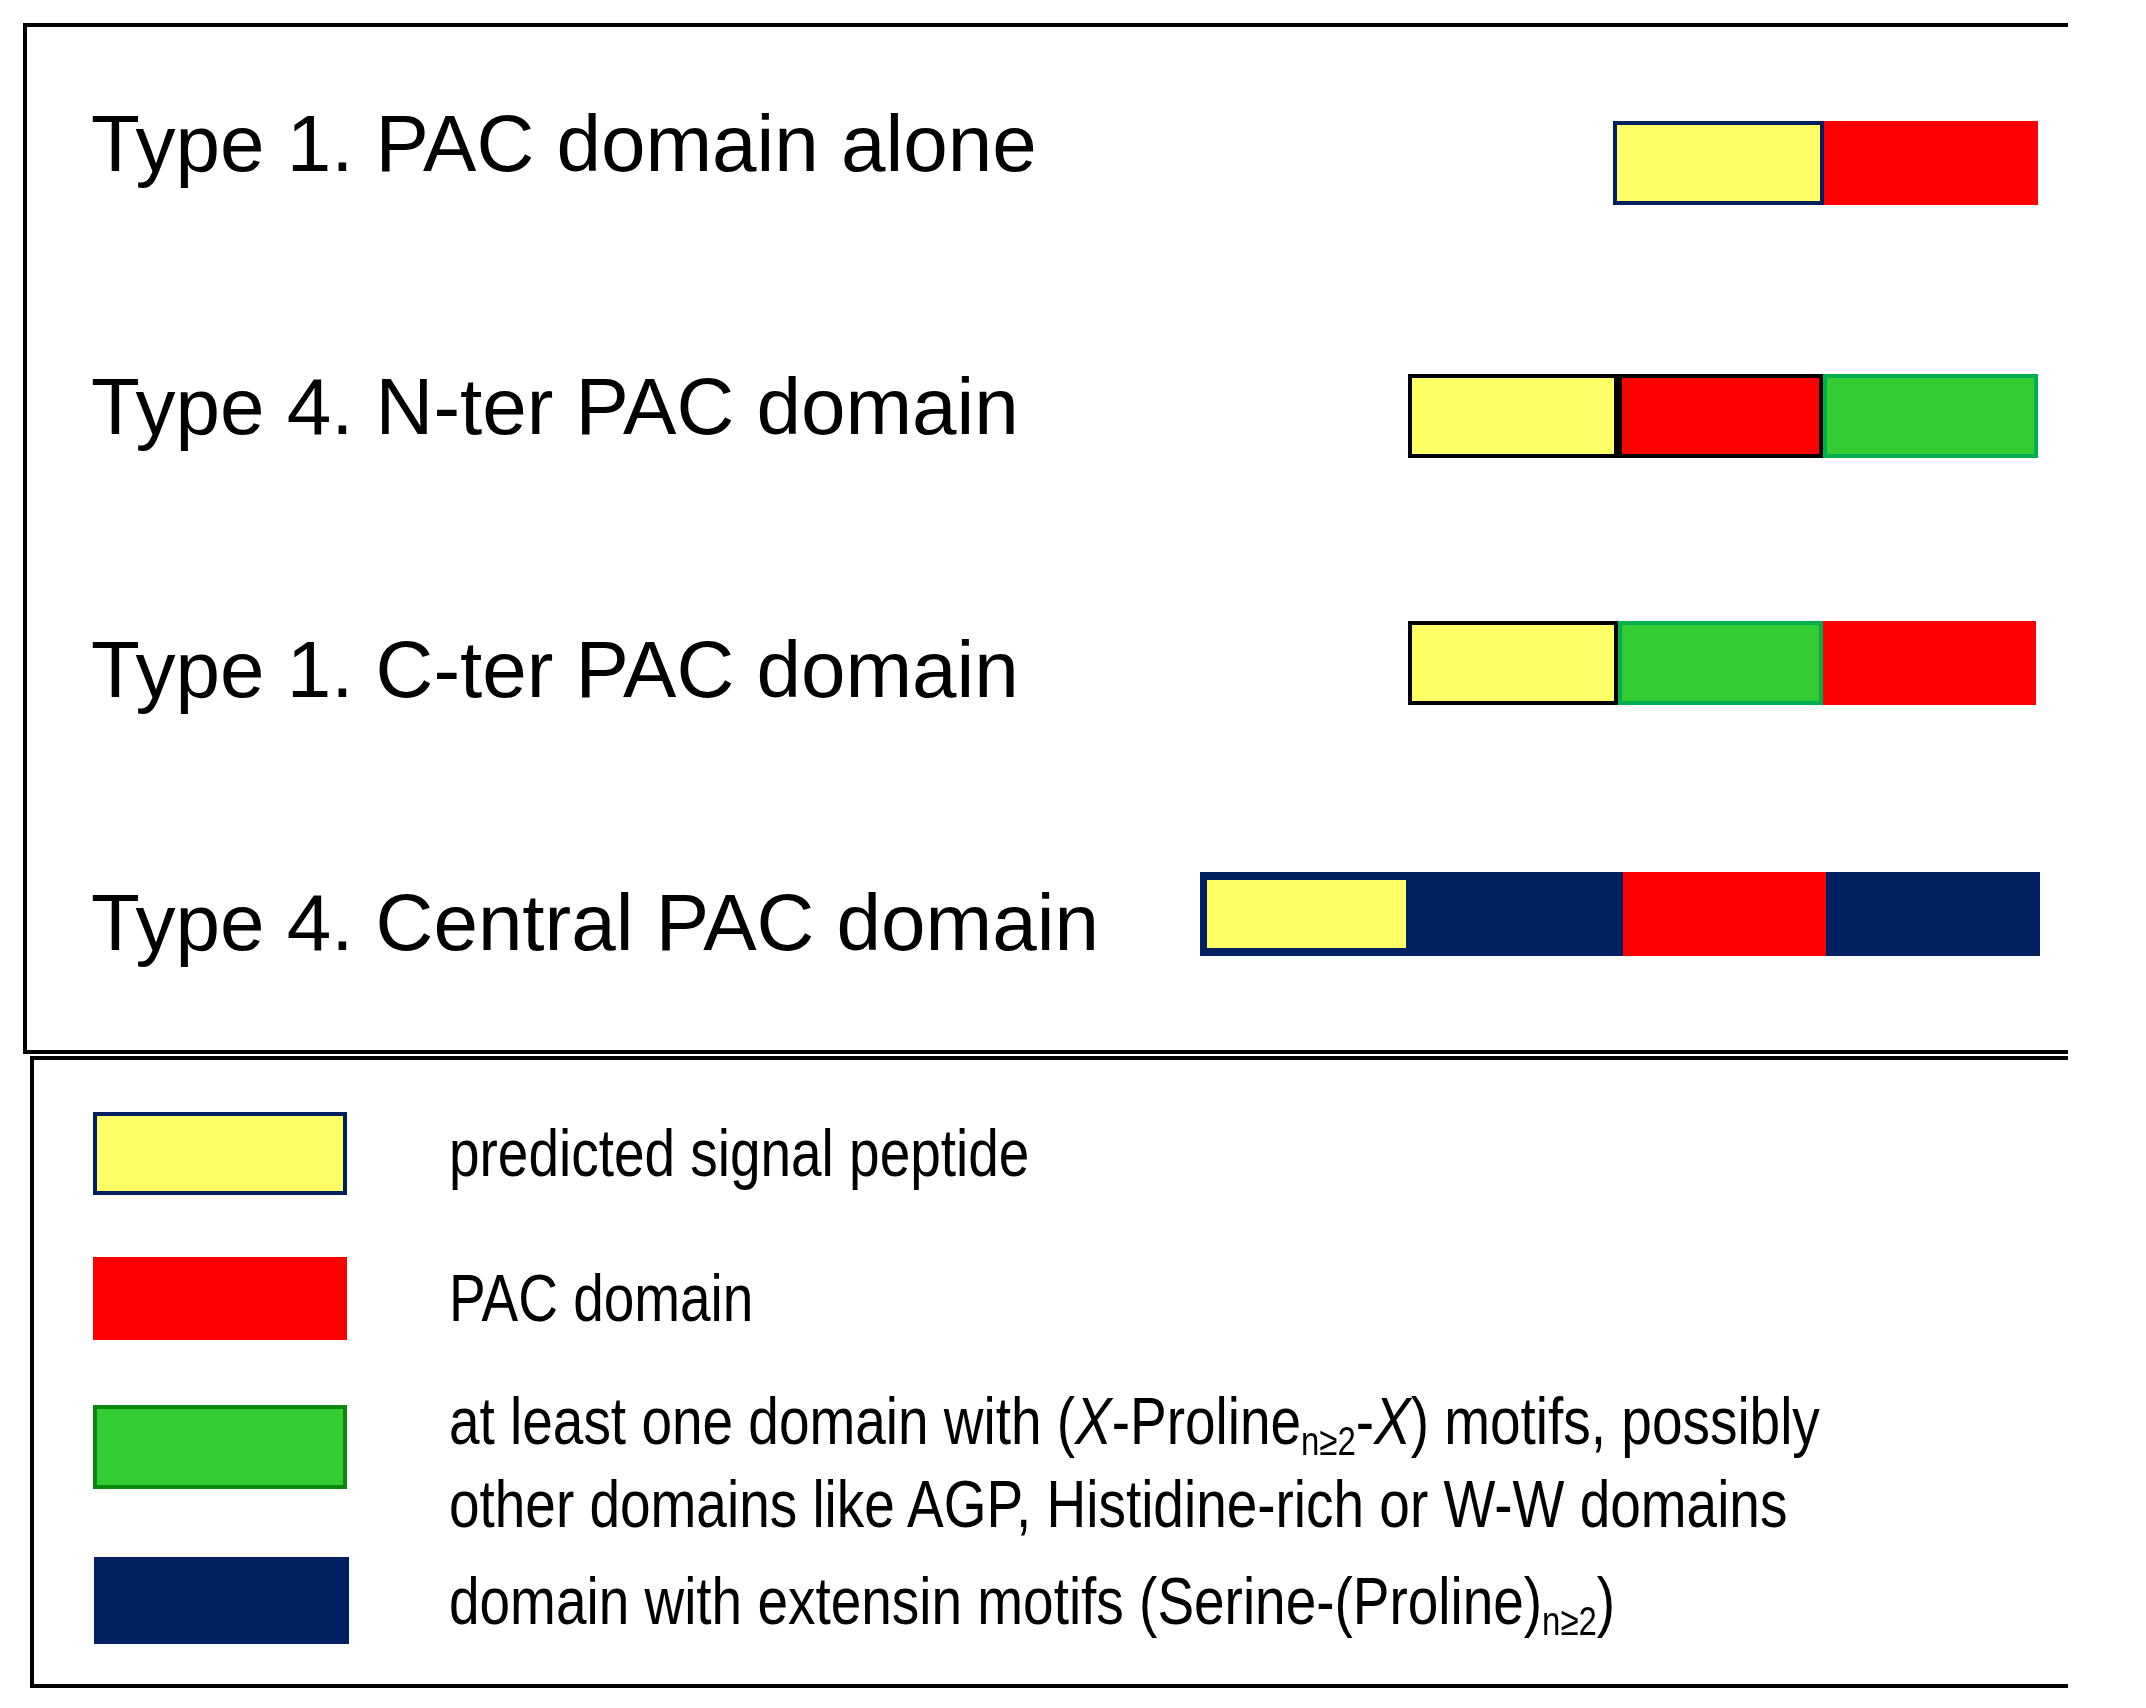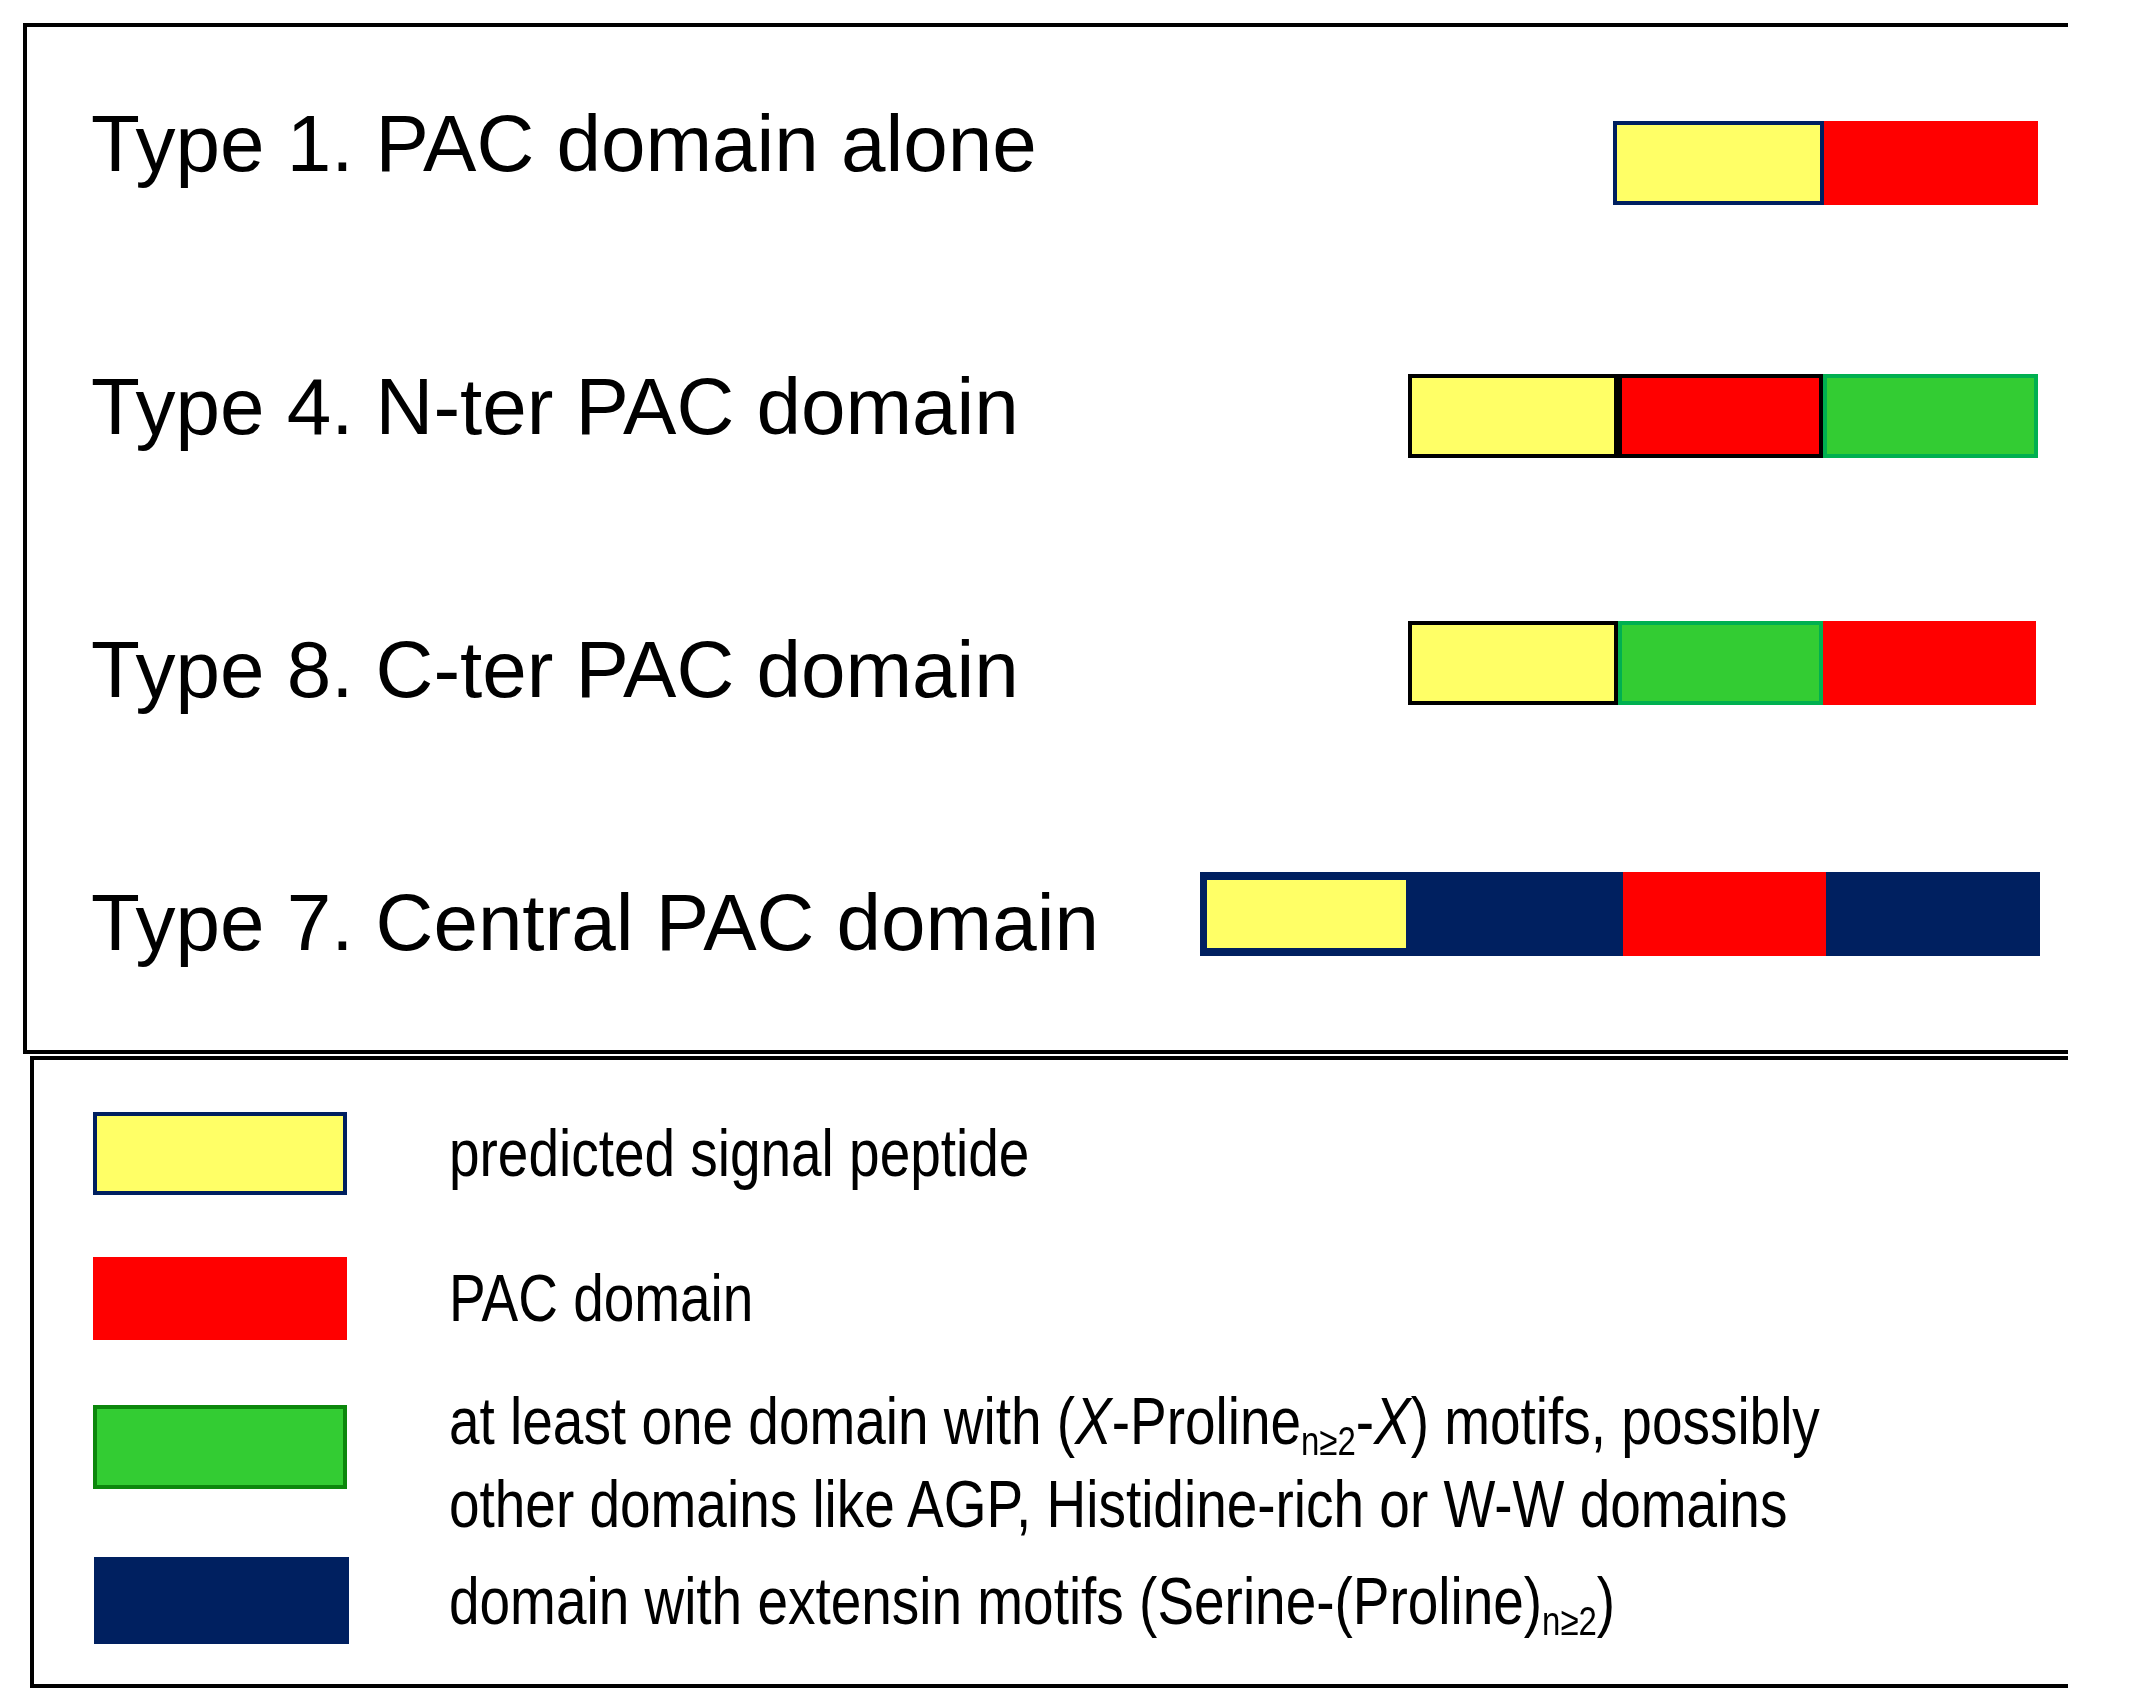--- a/index.html
+++ b/index.html
@@ -39,27 +39,27 @@
       <div class="bar" style="left: 1613px; top: 121px;">
         <div class="seg" style="left: 0px; top: 0px; width: 211px; height: 84px; background: rgb(255, 255, 102); border: 4.8px solid rgb(0, 32, 96);"></div>
         <div class="seg" style="left: 211px; top: 0px; width: 214px; height: 84px; background: rgb(255, 0, 0);"></div>
       </div>
       <div class="abs type-label" style="left: 91px; top: 363px;">Type 4. N-ter PAC domain</div>
       <div class="bar" style="left: 1408px; top: 374px;">
         <div class="seg" style="left: 0px; top: 0px; width: 210px; height: 84px; background: rgb(255, 255, 102); border: 4.8px solid rgb(0, 0, 0);"></div>
         <div class="seg" style="left: 210px; top: 0px; width: 205px; height: 84px; background: rgb(255, 0, 0); border: 4.8px solid rgb(0, 0, 0);"></div>
         <div class="seg" style="left: 415px; top: 0px; width: 215px; height: 84px; background: rgb(51, 204, 51); border: 4.8px solid rgb(0, 176, 80);"></div>
       </div>
-      <div class="abs type-label" style="left: 91px; top: 626px;">Type 8. C-ter PAC domain</div>
+      <div class="abs type-label" style="left: 91px; top: 626px;">Type 1. C-ter PAC domain</div>
       <div class="bar" style="left: 1408px; top: 621px;">
         <div class="seg" style="left: 0px; top: 0px; width: 210px; height: 84px; background: rgb(255, 255, 102); border: 4.8px solid rgb(0, 0, 0);"></div>
         <div class="seg" style="left: 210px; top: 0px; width: 205px; height: 84px; background: rgb(51, 204, 51); border: 4.8px solid rgb(0, 176, 80);"></div>
         <div class="seg" style="left: 415px; top: 0px; width: 213px; height: 84px; background: rgb(255, 0, 0);"></div>
       </div>
-      <div class="abs type-label" style="left: 91px; top: 879px;">Type 7. Central PAC domain</div>
+      <div class="abs type-label" style="left: 91px; top: 879px;">Type 4. Central PAC domain</div>
       <div class="bar" style="left: 1200px; top: 872px;">
         <div class="seg" style="left: 0px; top: 0px; width: 840px; height: 84px; background: rgb(0, 32, 96);"></div>
         <div class="seg" style="left: 4.8px; top: 5.7px; width: 203px; height: 72px; background: rgb(255, 255, 102); border: 2.9px solid rgb(0, 32, 96);"></div>
         <div class="seg" style="left: 423px; top: 0px; width: 203px; height: 84px; background: rgb(255, 0, 0);"></div>
       </div>
     </div>
   <div id="legend-host">
       <div class="abs" style="left: 93px; top: 1112px; width: 254px; height: 83px; background: rgb(255, 255, 102); border: 4.8px solid rgb(0, 32, 96);"></div>
       <div class="abs legend-text" style="left: 449px; top: 1111px;">
         <div class="tline"><span>predicted signal peptide</span></div>

